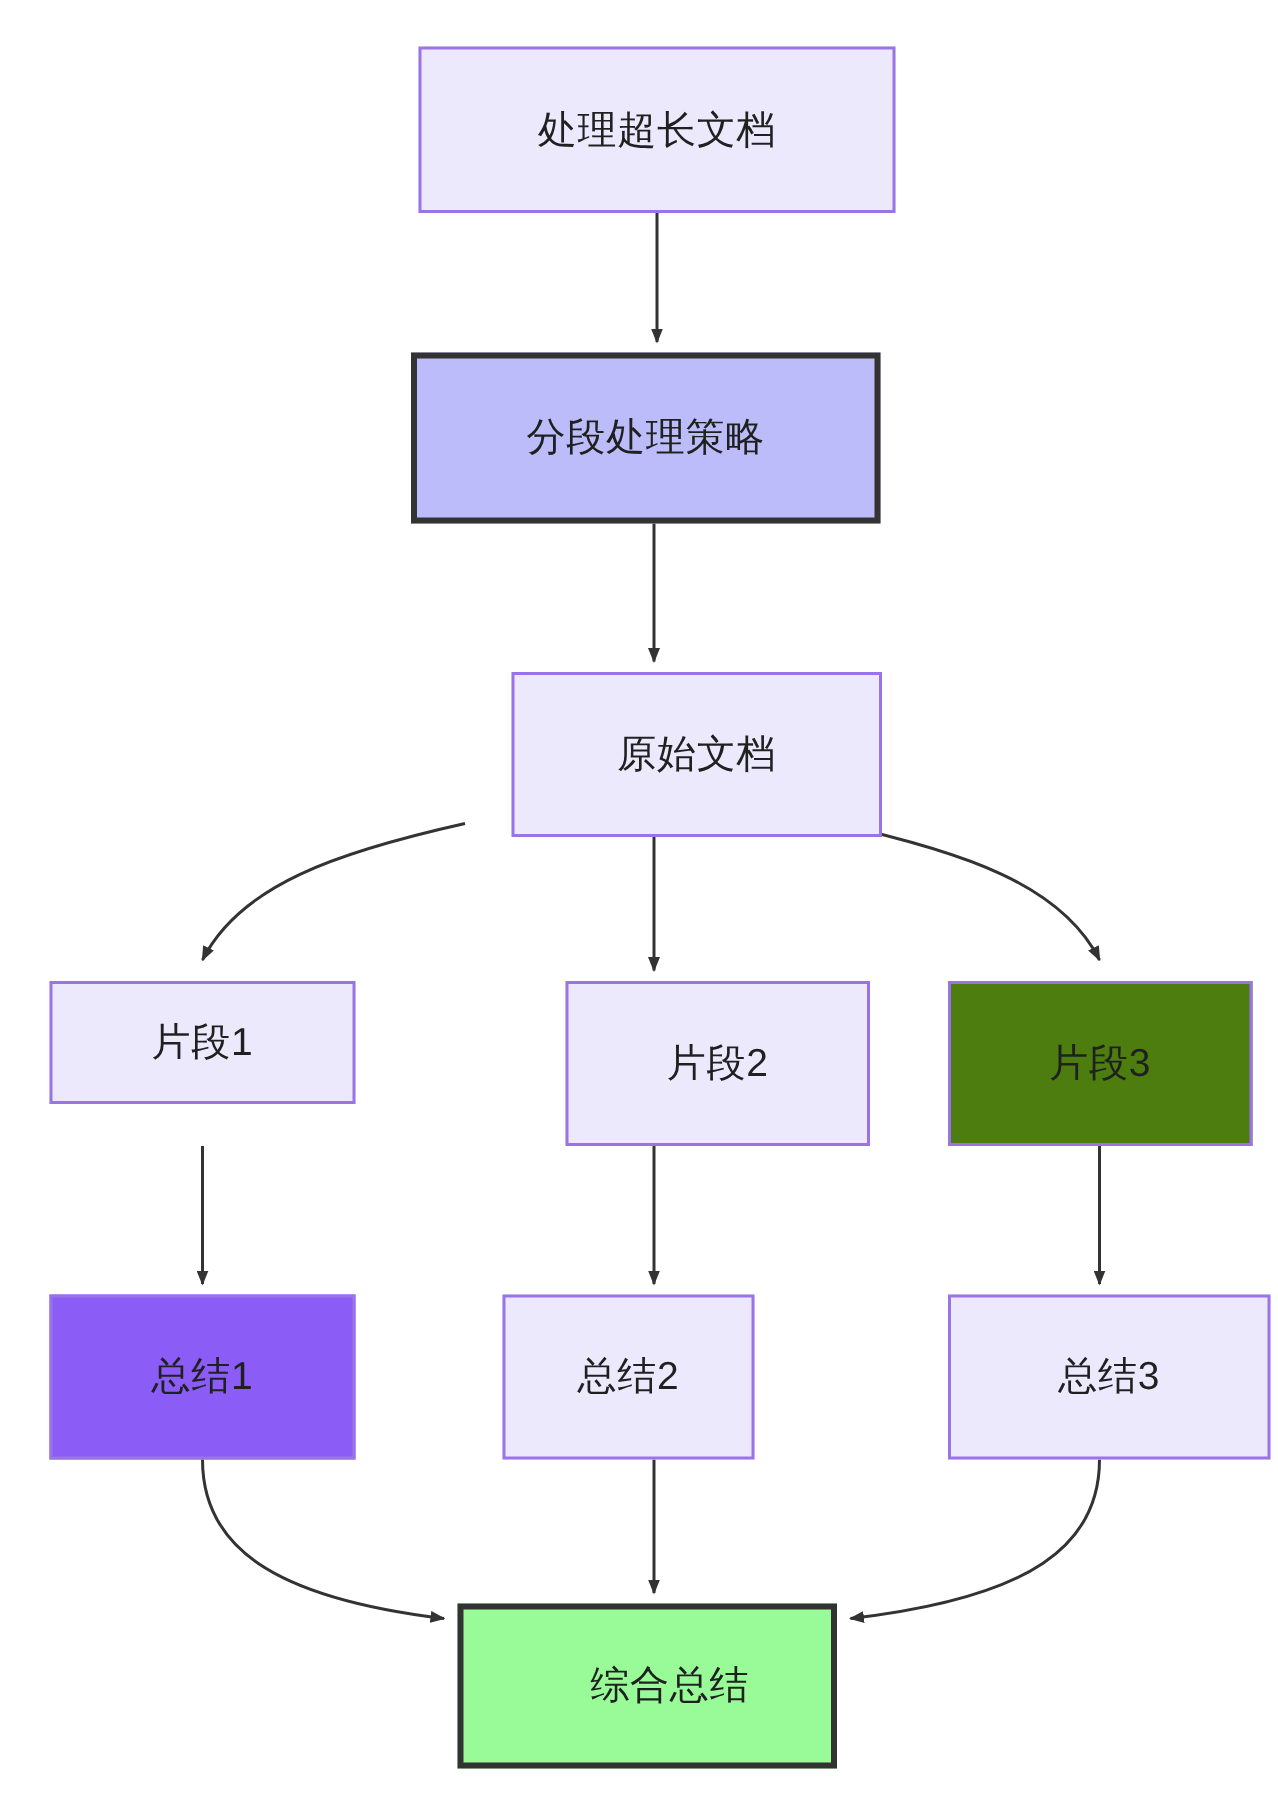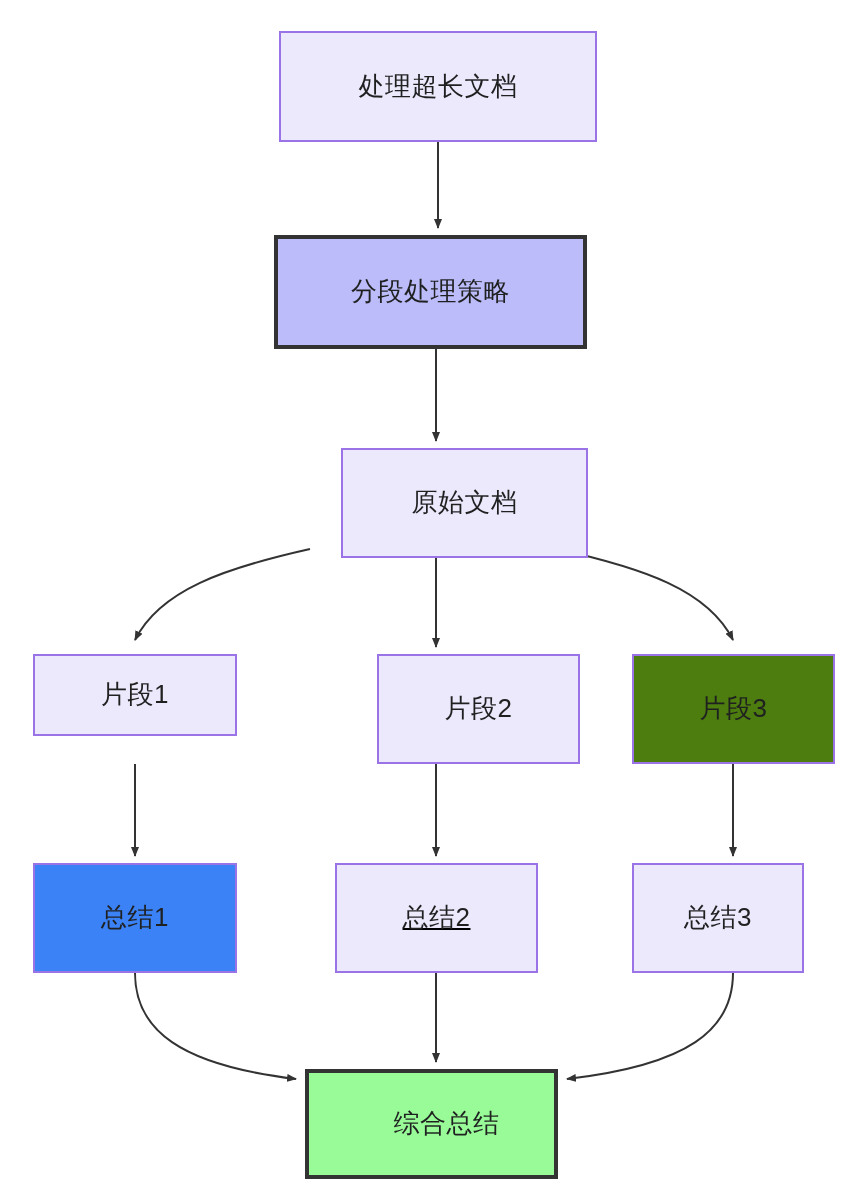--- a/index.html
+++ b/index.html
@@ -108,29 +108,29 @@
   </div>
 
   <div class="node plain" style="left: 335px; top: 654px; width: 203px; height: 110px; background: rgb(236, 233, 253); border-color: rgb(154, 116, 230); margin-left: 42px;">
     <span class="node-label" style="color: rgb(31, 32, 32);">片段2</span>
   </div>
 
   <div class="node plain" style="left: 632px; top: 654px; width: 203px; height: 110px; background: #4d7c0f; border-color: rgb(154, 116, 230);">
     <span class="node-label" style="color: rgb(31, 32, 32);">片段3</span>
   </div>
 
-  <div class="node plain" style="left: 33px; top: 863px; width: 204px; height: 110px; background: #3b82f6; border-color: rgb(154, 116, 230);">
+  <div class="node plain" style="left: 33px; top: 863px; width: 204px; height: 110px; background: #8b5cf6; border-color: rgb(154, 116, 230);">
     <span class="node-label" style="color: rgb(31, 32, 32);">总结1</span>
   </div>
 
-  <div class="node plain" style="left: 335px; top: 863px; width: 203px; height: 110px; background: rgb(236, 233, 253); border-color: rgb(154, 116, 230); text-decoration: underline;">
+  <div class="node plain" style="left: 335px; top: 863px; width: 168px; height: 110px; background: rgb(236, 233, 253); border-color: rgb(154, 116, 230);">
     <span class="node-label" style="color: rgb(31, 32, 32);">总结2</span>
   </div>
 
-  <div class="node plain" style="left: 632px; top: 863px; width: 172px; height: 110px; background: rgb(236, 233, 253); border-color: rgb(154, 116, 230);">
+  <div class="node plain" style="left: 632px; top: 863px; width: 215px; height: 110px; background: rgb(236, 233, 253); border-color: rgb(154, 116, 230);">
     <span class="node-label" style="color: rgb(31, 32, 32);">总结3</span>
   </div>
 
   <div class="node result" style="left: 305px; top: 1069px; width: 253px; height: 110px; background: rgb(152, 251, 152); border-color: rgb(51, 51, 51); padding-left: 30px;">
     <span class="node-label" style="color: rgb(31, 32, 32);">综合总结</span>
   </div>
 
 </div>
 
 </body></html>

